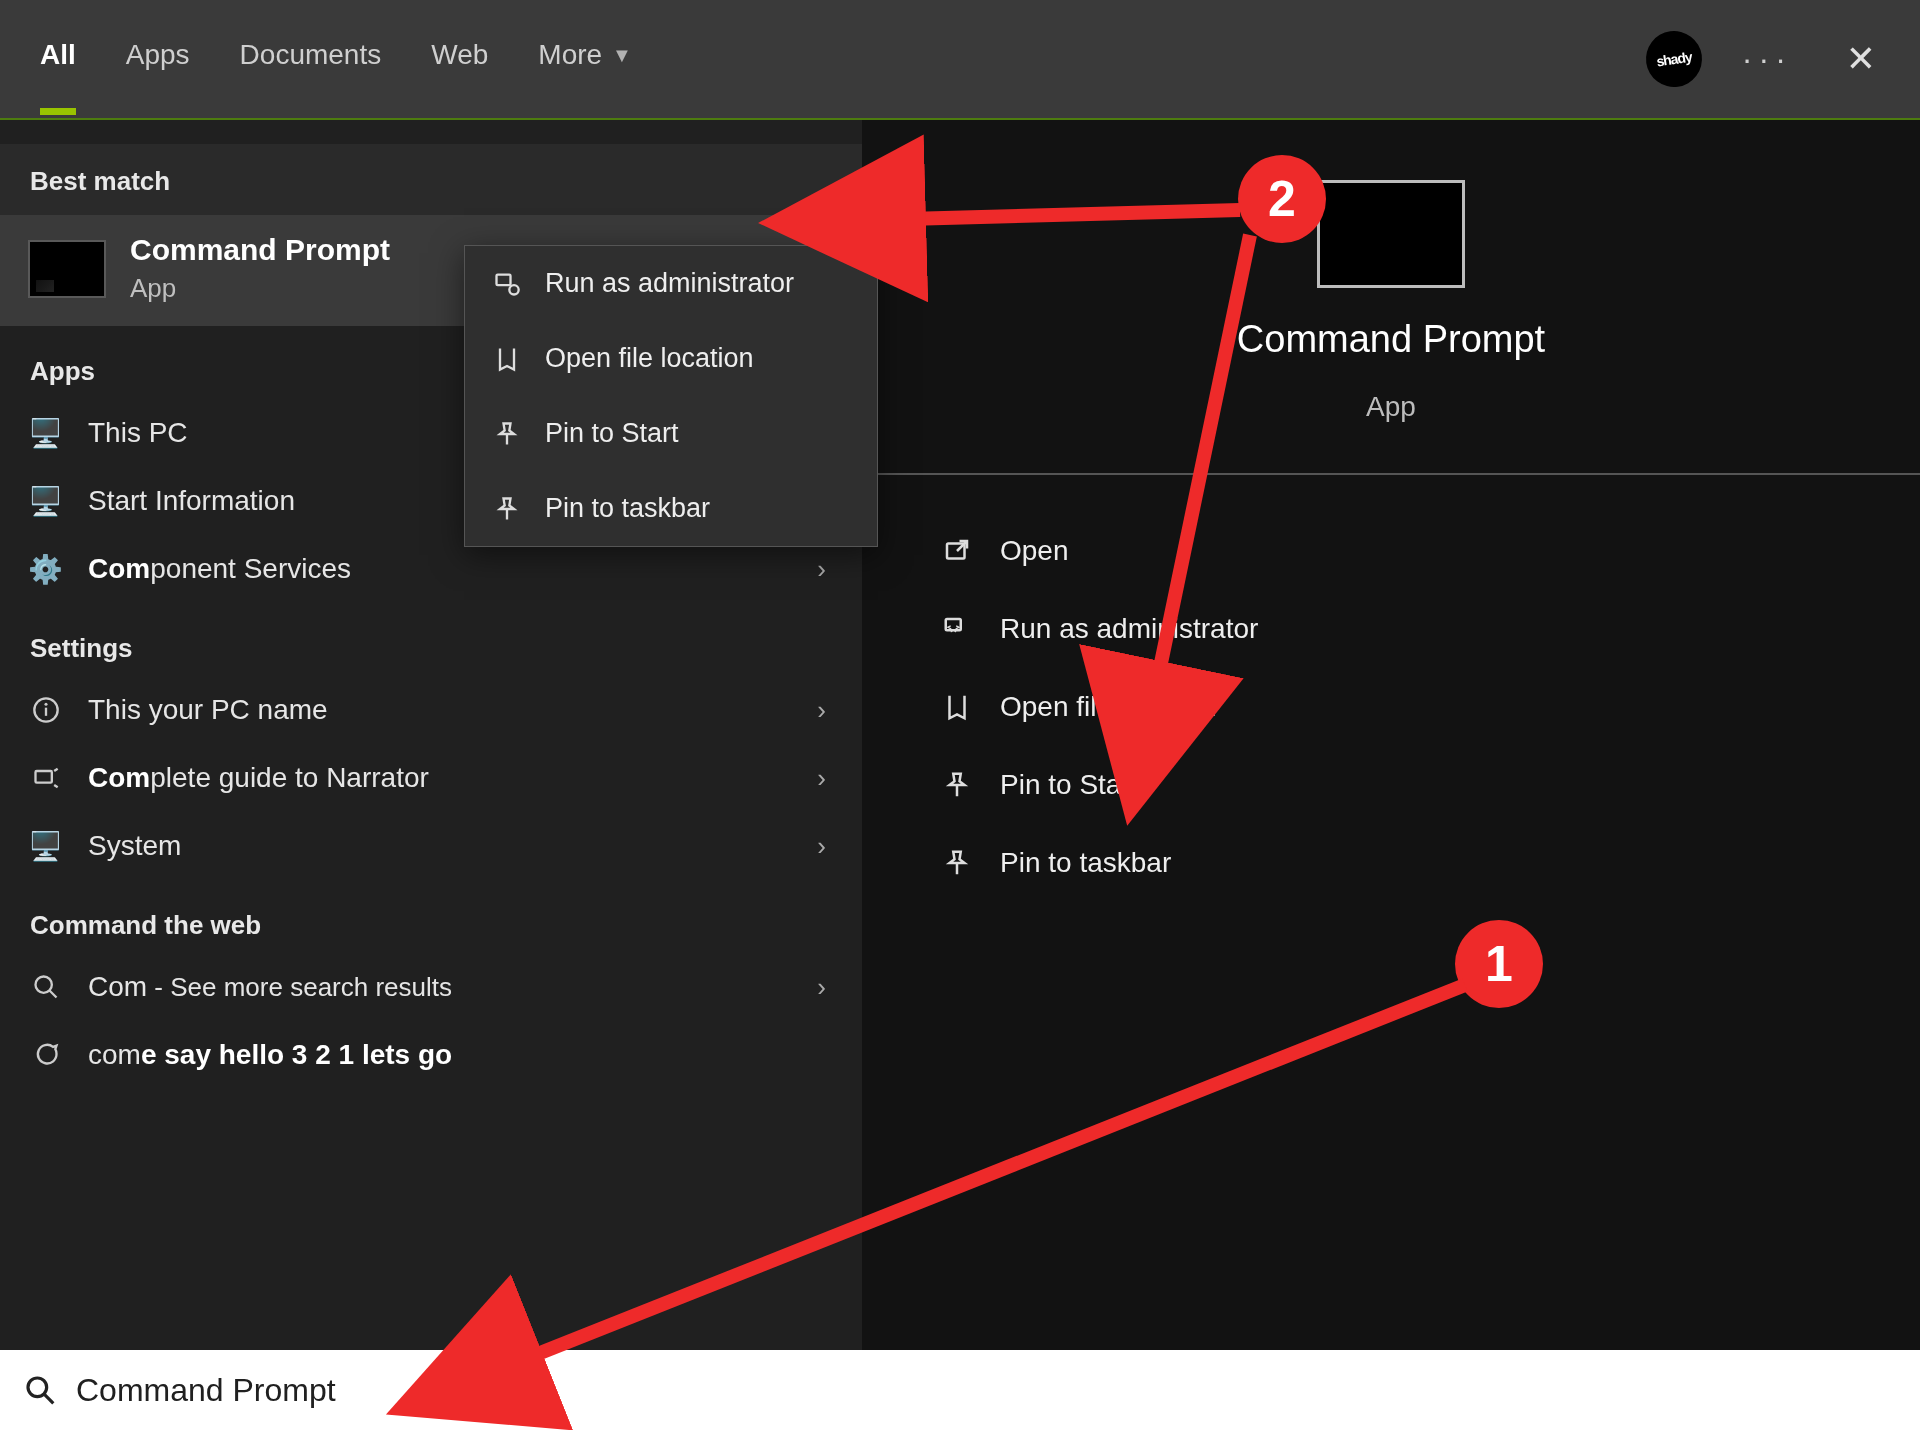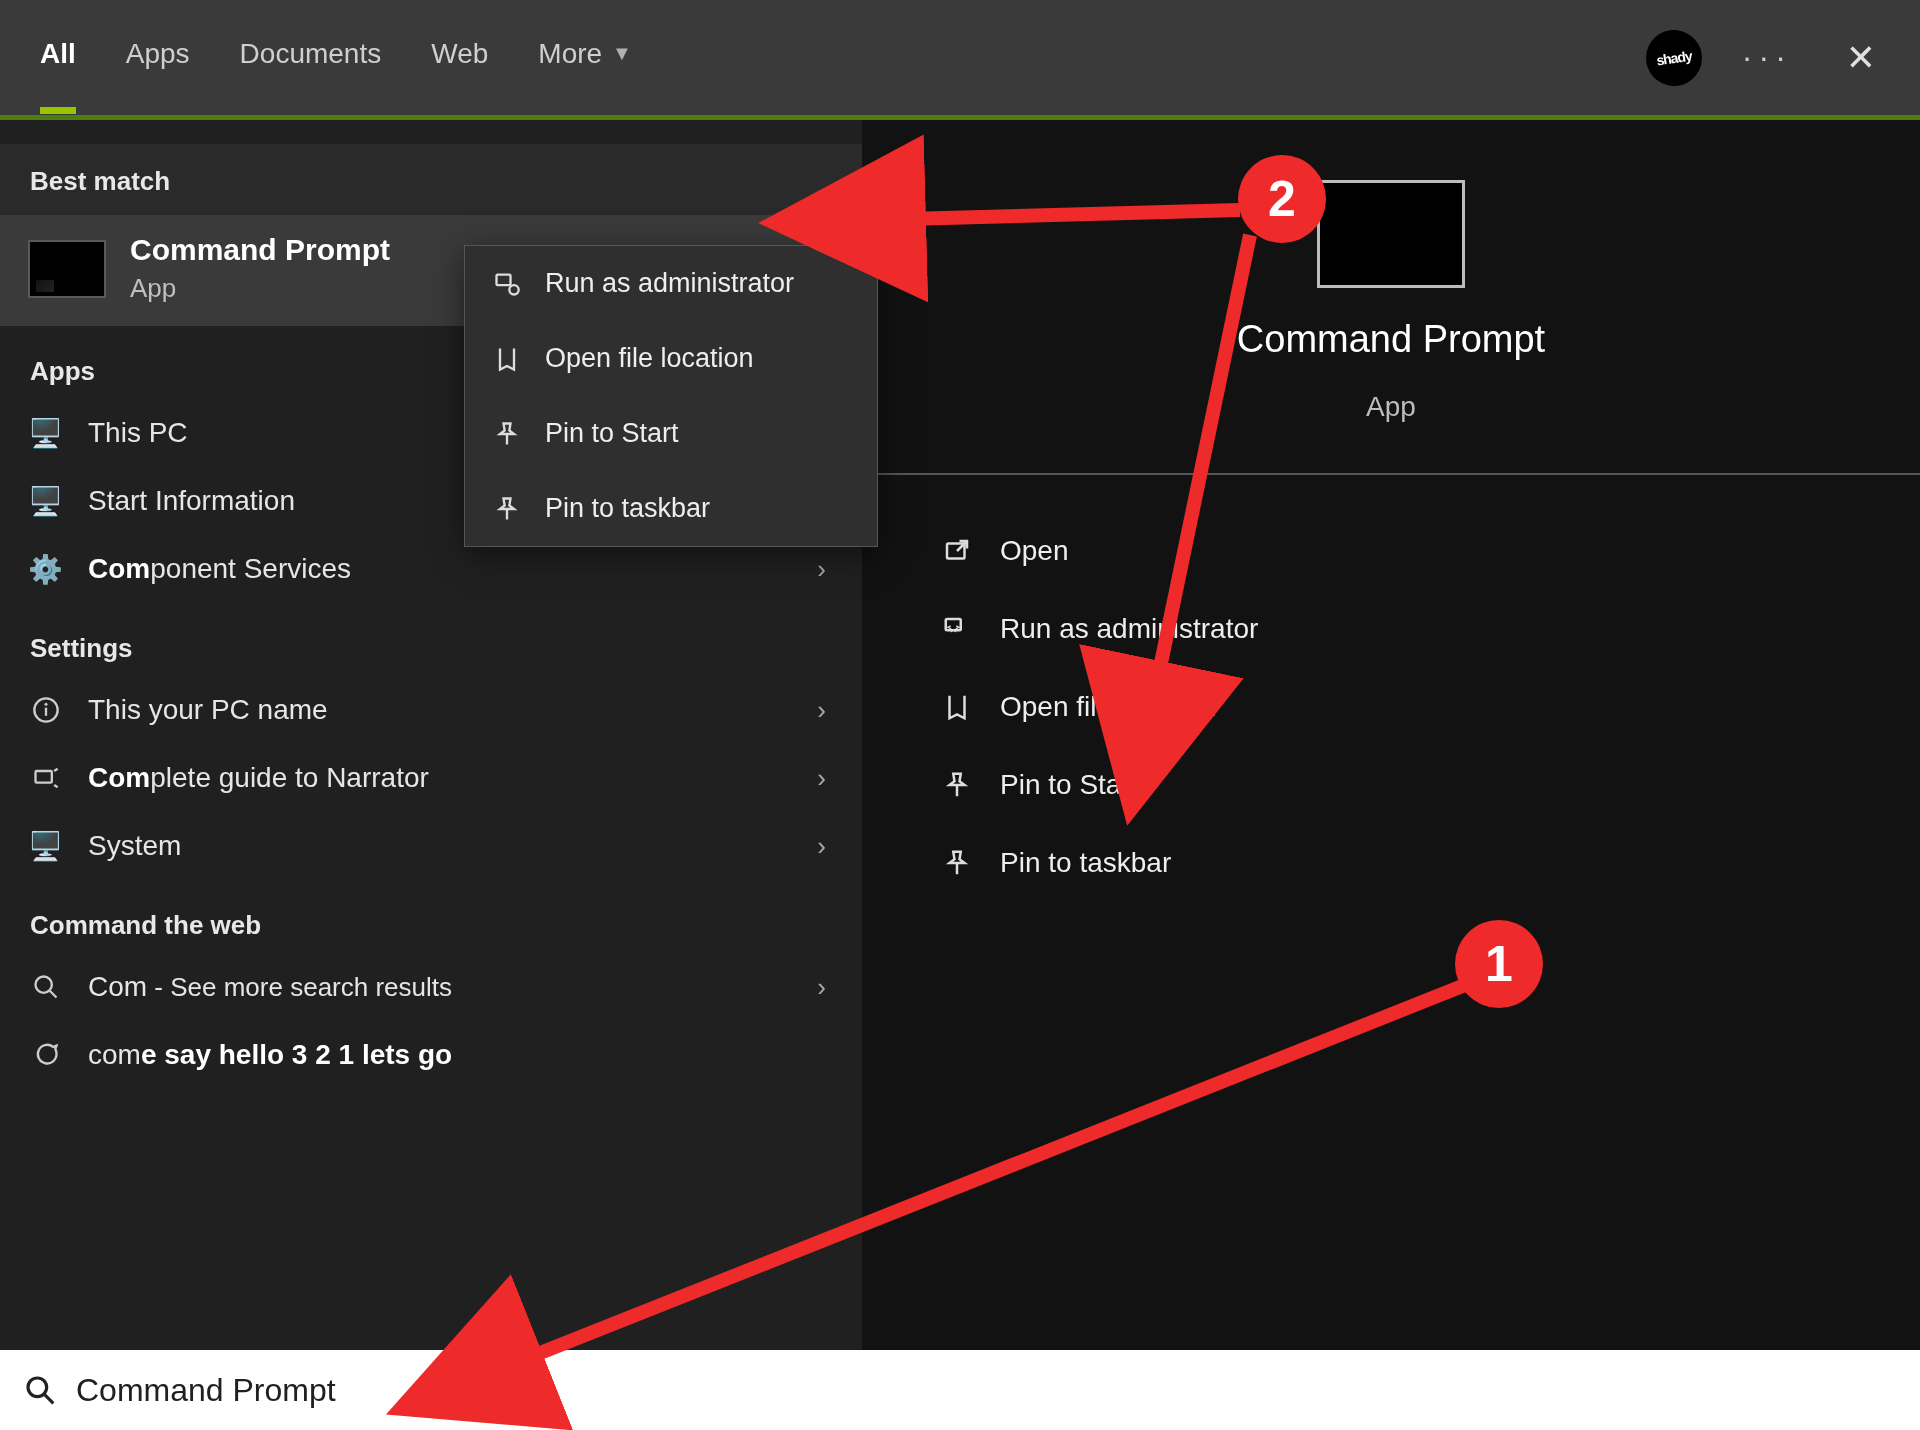--- a/index.html
+++ b/index.html
@@ -1,20 +1,20 @@
 <!DOCTYPE html>
 <html><head>
 <meta charset="utf-8">
 <style>
   * { box-sizing: border-box; margin: 0; padding: 0; }
   html, body { width: 1920px; height: 1430px; font-family: "Segoe UI", Arial, sans-serif; background: #1a1a1a; overflow: hidden; }
   .root { width: 1920px; height: 1430px; position: relative; background: #181818; }
 
   
-  .topbar { height: 120px; background: #3a3a3a; display: flex; align-items: center; padding: 0 30px 0 40px; border-bottom: 5px solid #4d7c0f; }
+  .topbar { height: 120px; background: #3a3a3a; display: flex; align-items: center; padding: 0 30px 0 40px; border-bottom: 2px solid #4d7c0f; }
   .tabs { display: flex; gap: 50px; flex: 1; }
   .tab { color: #cfcfcf; font-size: 28px; padding: 12px 0 20px 0; cursor: pointer; display: flex; align-items: center; gap: 10px; position: relative; }
   .tab.active { color: #fff; font-weight: 600; }
   .tab.active::after { content: ""; position: absolute; left: 0; right: 0; bottom: -24px; height: 7px; background: #99c400; }
   .tab .chev { font-size: 20px; opacity: .8; }
   .top-actions { display: flex; align-items: center; gap: 40px; }
   .avatar { width: 56px; height: 56px; border-radius: 50%; background: #000; color: #fff; display: flex; align-items: center; justify-content: center; font-size: 14px; transform: rotate(-8deg); font-weight: 700; letter-spacing: -1px; }
   .ellipsis { color: #cfcfcf; font-size: 32px; letter-spacing: 6px; cursor: pointer; }
   .close-x { color: #e0e0e0; font-size: 36px; cursor: pointer; padding: 8px 14px; }
 

